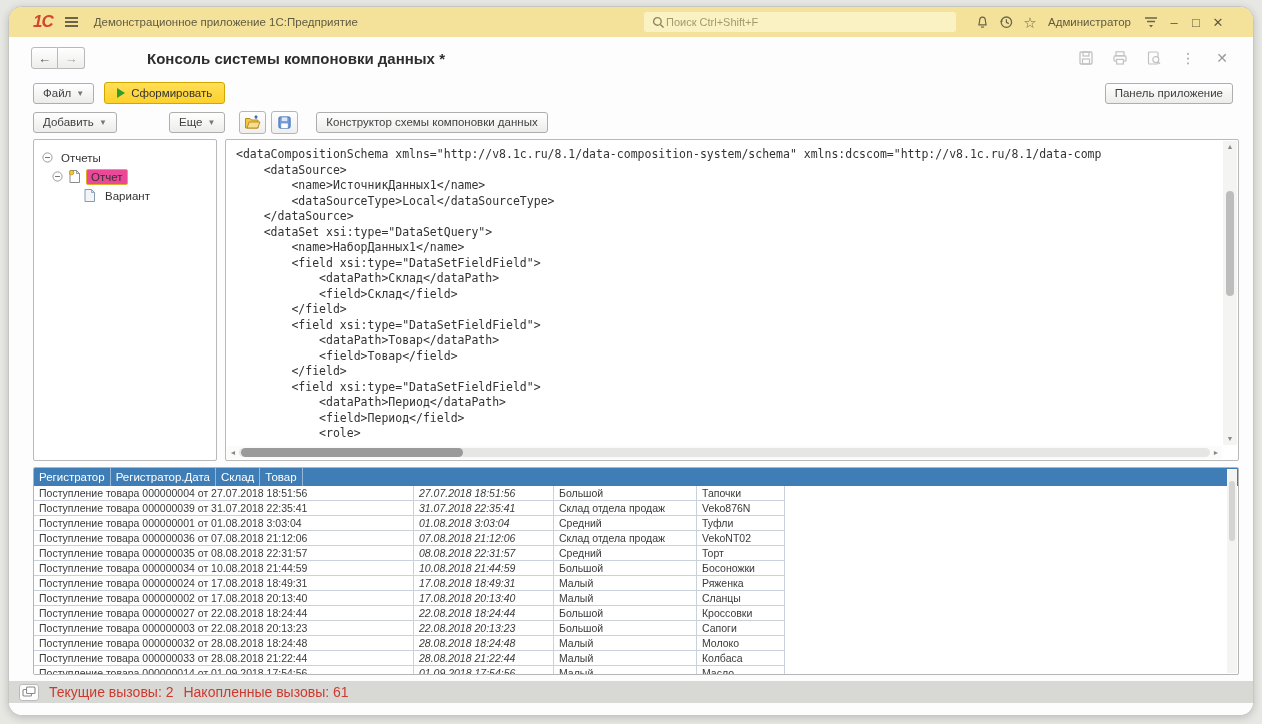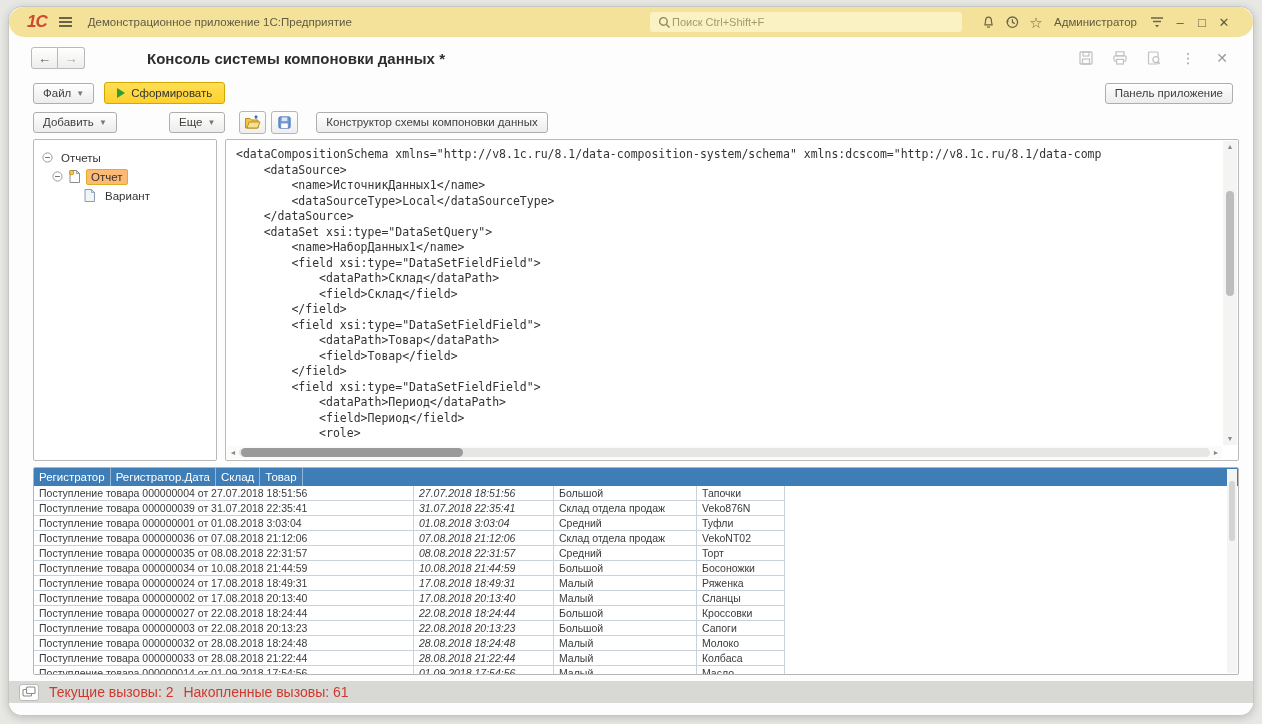--- a/index.html
+++ b/index.html
@@ -12,21 +12,21 @@
   }
   .window{
     position:absolute; left:8px; top:6px; width:1246px; height:710px;
     background:#fdfdfd; border-radius:14px; overflow:hidden;
     border:1px solid #c6c6c2; box-shadow:0 2px 8px rgba(0,0,0,.18);
     display:flex; flex-direction:column;
   }
   
   .titlebar{
     height:30px; background:#f5e29a; display:flex; align-items:center;
-    padding:0 18px; flex:none; color:#5f5b40; font-size:11.5px;border-radius:15px;
+    padding:0 24px; flex:none; color:#5f5b40; font-size:11.5px;
   }
   .logo1c{ font-weight:bold; font-style:italic; font-size:17px; color:#d1482f; letter-spacing:-1px; margin-right:12px; }
   .hamburger{ display:flex; flex-direction:column; gap:2.5px; margin-right:16px; cursor:pointer; }
   .hamburger span{ width:13px; height:1.6px; background:#6a6448; display:block; }
   .app-title{ color:#5f5b40; }
   .tb-spacer{ flex:1; }
   .searchbox{
     width:312px; height:20px; background:#fbf2c4; border-radius:3px;
     display:flex; align-items:center; padding:0 6px; margin-right:14px;
   }
@@ -72,21 +72,21 @@
     display:flex; align-items:center; justify-content:center; cursor:pointer; flex:none;
   }
   
   .main{ flex:none; height:324px; display:flex; padding:2px 14px 0 24px; gap:8px; background:#fdfdfd; }
   .tree-panel{
     width:184px; flex:none; border:1px solid #b9b9b9; border-radius:2px; background:#fff;
     padding:8px 4px; font-size:11.5px; color:#333;
   }
   .tree-row{ display:flex; align-items:center; height:19px; cursor:pointer; }
   .tree-label{ padding:1px 4px; white-space:nowrap; }
-  .tree-label.selected{ background:#fdba74; border:1px solid #e0ae25; border-radius:2px; }
+  .tree-label.selected{ background:#ec4899; border:1px solid #e0ae25; border-radius:2px; }
   .expander{ width:11px; height:11px; flex:none; margin:0 4px; }
   .tree-indent1{ margin-left:10px; } .tree-indent2{ margin-left:44px; }
   .doc-icon{ width:15px; height:15px; flex:none; margin-right:4px; position:relative; }
   
   .editor-panel{
     flex:1; border:1px solid #b9b9b9; border-radius:2px; background:#fff; position:relative; overflow:hidden;
   }
   .editor-code{
     position:absolute; left:0; top:0; right:15px; bottom:14px; overflow:hidden;
     padding:7px 0 0 10px; font-family:"DejaVu Sans Mono", monospace;

